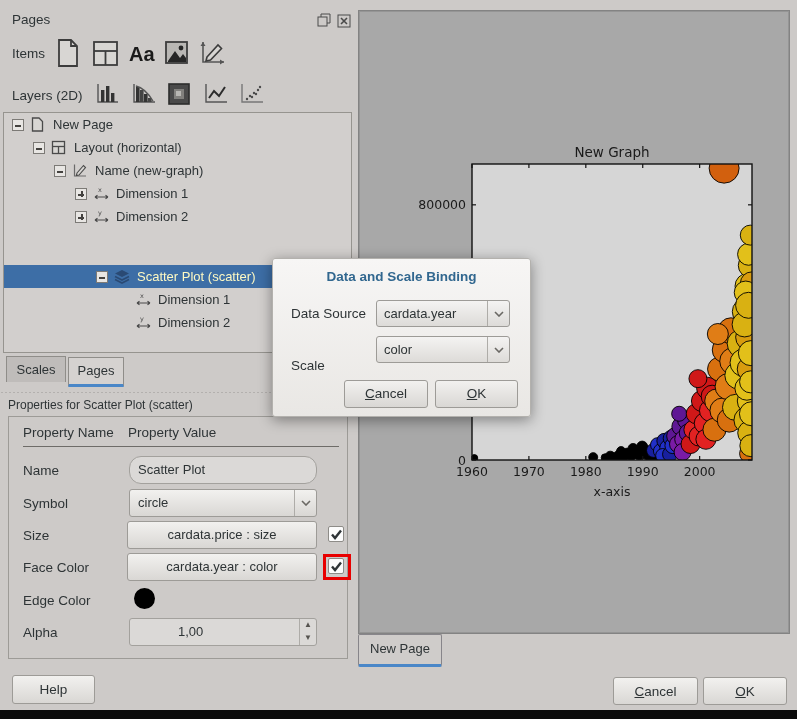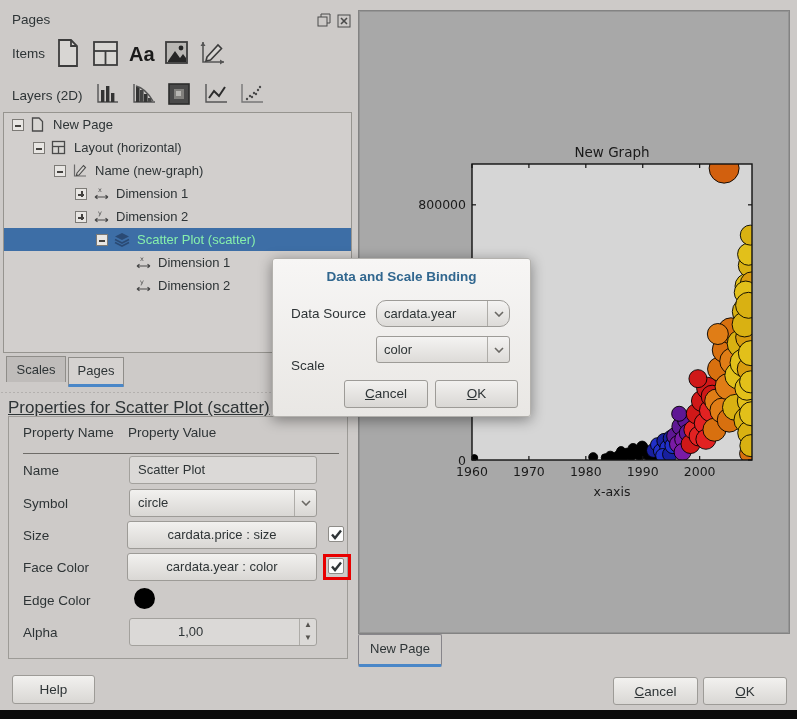--- a/index.html
+++ b/index.html
@@ -13,40 +13,40 @@
   .dock-btn { position:absolute; top:13px; width:15px; height:15px; color:#4a4a4a; }
   .dock-btn svg { display:block; }
   .row-label { position:absolute; left:12px; font-size:13.5px;text-align:center; }
   .tool-icon { position:absolute; width:26px; height:30px; }
   .tool-icon svg { display:block; }
   .aa-icon { font-weight:bold; font-size:20px; color:#1a1a1a; }
 
   
   .tree { position:absolute; left:3px; top:112px; width:349px; height:241px; border:1px solid #96948f; background:#d2cfcd; overflow:hidden; }
   .tree-row { position:relative; height:23px; display:flex; align-items:center; white-space:nowrap; }
-  .tree-row.selected { background:#3d6ea6; color:#86efac; }
+  .tree-row.selected { background:#3d6ea6; color:#fef9c3;margin-top:37px; }
   .expander { width:12px; height:12px; border:1px solid #7c7a76; background:#e8e6e3; margin-right:6px; position:relative; flex:none; }
   .expander::before { content:""; position:absolute; left:2px; right:2px; top:5px; height:2px; background:#44423f; }
   .expander.plus::after { content:""; position:absolute; top:2px; bottom:2px; left:5px; width:2px; background:#44423f; }
   .expander.none { visibility:hidden; }
   .titem-icon { width:18px; height:15px; margin-right:5px; flex:none; }
   .titem-icon svg { display:block; }
   .ind0{padding-left:8px;} .ind1{padding-left:29px;} .ind2{padding-left:50px;} .ind3{padding-left:71px;} .ind4{padding-left:92px;} .ind5{padding-left:113px;}
 
   
   .tab { position:absolute; border:1px solid #8f8d89; text-align:center; }
   .tab-scales { left:6px; top:356px; width:60px; height:26px; background:#bfbcba; line-height:25px; border-bottom:none; }
   .tab-pages { left:68px; top:357px; width:56px; height:30px; background:#d5d2d0; line-height:25px; border-bottom:3px solid #4a87c8; border-radius:1px; }
 
   .dotted-sep { position:absolute; left:0; top:391px; width:352px; height:3px;
     background-image:radial-gradient(#b3b0ae 30%, transparent 31%); background-size:4px 3px; }
 
-  .props-title { position:absolute; left:8px; top:398px; font-size:17px;text-decoration:underline; }
+  .props-title { position:absolute; left:8px; top:398px; font-size:12px; }
   .props-box { position:absolute; left:8px; top:416px; width:340px; height:243px; border:1px solid #9d9b97; }
-  .props-header { position:absolute; top:8px; left:14px; right:8px; border-bottom:1px solid #6e6c68; padding-bottom:13px; }
+  .props-header { position:absolute; top:8px; left:14px; right:8px; border-bottom:1px solid #6e6c68; padding-bottom:6px; }
   .props-header span { font-size:13.5px; }
   .ph-value { position:absolute; left:105px; }
   .prow-label { position:absolute; left:14px; font-size:13.5px; }
 
   .entry { position:absolute; left:120px; width:188px; height:28px; background:#dbd9d7; border:1px solid #a3a19d; border-radius:3px; line-height:26px; padding-left:8px; color:#2e3436; }
   .gbtn { background:linear-gradient(#f2f1ef,#d9d7d4); border:1px solid #9d9b97; border-radius:3px; color:#2e3436; }
   .prop-btn { position:absolute; left:118px; width:190px; height:28px; line-height:26px; text-align:center; }
   .combo { position:absolute; left:120px; width:188px; height:28px; line-height:26px; padding-left:8px; }
   .combo .arrow-box, .dlg-combo .arrow-box { position:absolute; right:0; top:0; bottom:0; width:22px; border-left:1px solid #aeaca8; display:flex; align-items:center; justify-content:center; }
   .chevron { width:10px; height:6px; }
@@ -266,21 +266,21 @@
 
     <div class="props-title">Properties for Scatter Plot (scatter)</div>
 
     <div class="props-box">
       <div class="props-header">
         <span>Property Name</span>
         <span class="ph-value">Property Value</span>
       </div>
 
       <div class="prow-label" style="top:46px;">Name</div>
-      <div class="entry" style="top:39px;">Scatter Plot</div>
+      <div class="entry" style="top:39px;border-radius:12px;">Scatter Plot</div>
 
       <div class="prow-label" style="top:79px;">Symbol</div>
       <div class="combo gbtn" style="top:72px;">
         <span>circle</span>
         <span class="arrow-box">
             <svg class="chevron" viewBox="0 0 10 6">
               <path d="M1 1 L5 5 L9 1" fill="none" stroke="#6a6864" stroke-width="1.6"></path>
             </svg>
           </span>
       </div>
@@ -446,21 +446,21 @@
   <div class="push-btn gbtn" style="left:613px; top:677px; width:85px; height:28px;">
     <span class="mnemonic">Cancel</span>
   </div>
   <div class="push-btn gbtn" style="left:703px; top:677px; width:84px; height:28px;">
     <span class="mnemonic">OK</span>
   </div>
 
   <div class="dialog">
     <div class="dlg-title">Data and Scale Binding</div>
     <div class="dlg-label" style="top:47px;">Data Source</div>
-    <div class="dlg-combo" style="top:41px;border-radius:10px;">
+    <div class="dlg-combo" style="top:41px;">
       <span>cardata.year</span>
       <span class="arrow-box">
           <svg class="chevron" viewBox="0 0 10 6">
             <path d="M1 1 L5 5 L9 1" fill="none" stroke="#6a6864" stroke-width="1.6"></path>
           </svg>
         </span>
     </div>
     <div class="dlg-label" style="top:83px;margin-top:16px;">Scale</div>
     <div class="dlg-combo" style="top:77px;">
       <span>color</span>

